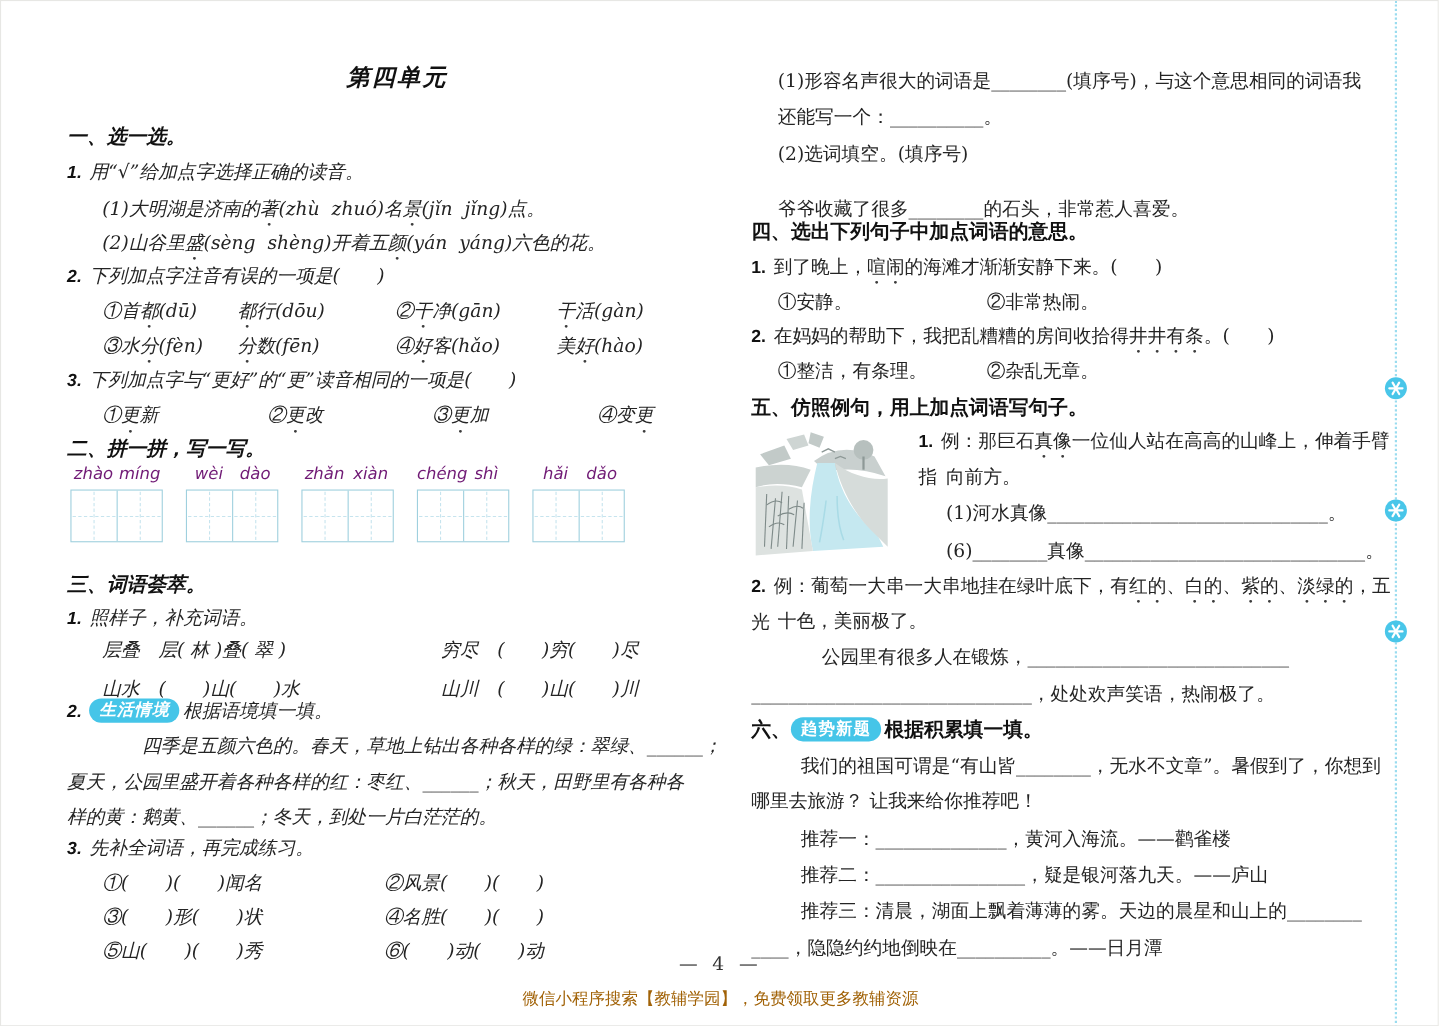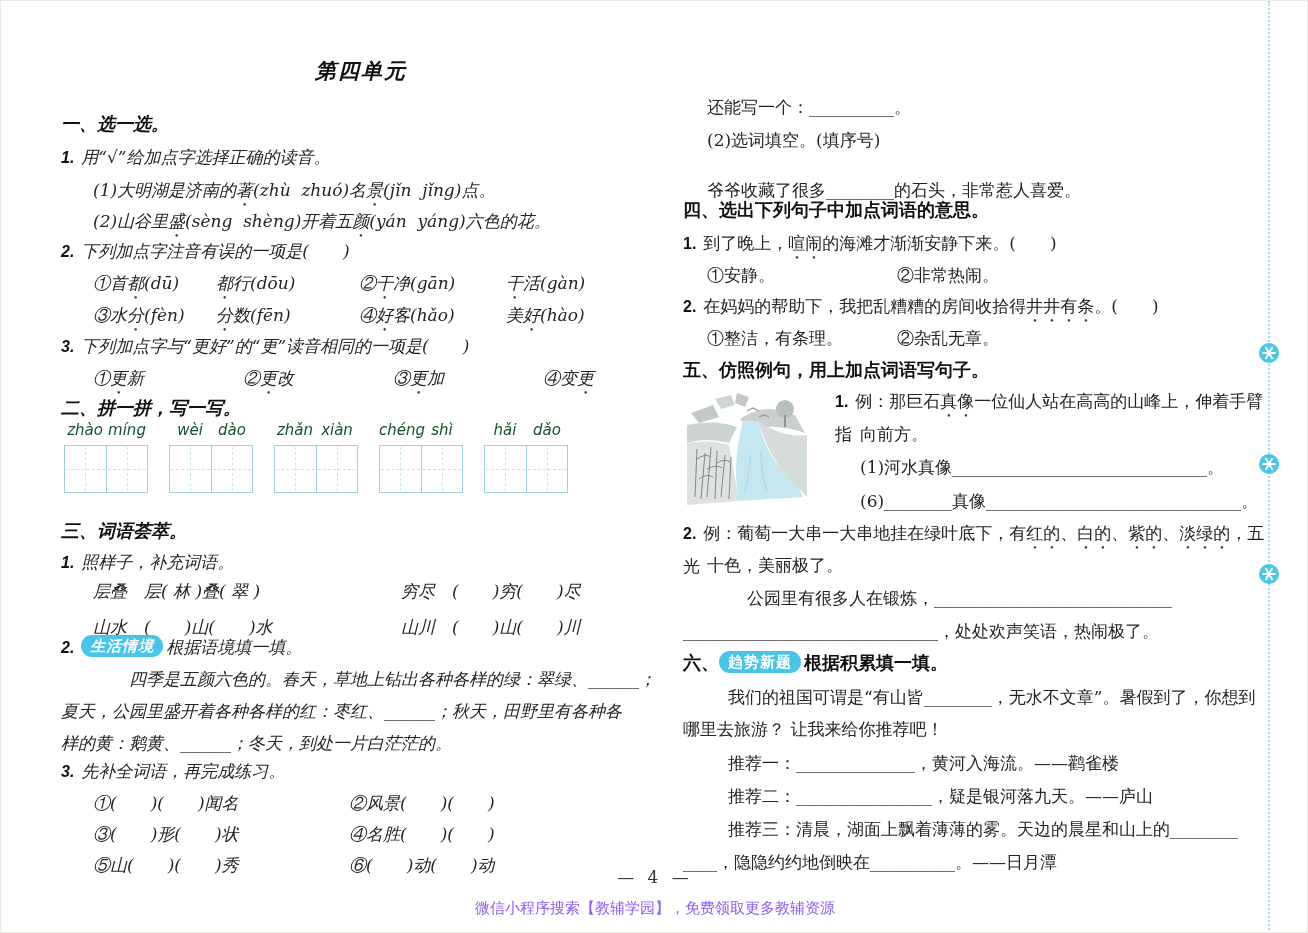--- a/index.html
+++ b/index.html
@@ -18,37 +18,37 @@
   .w123{width:123px}.w143{width:143px}.w147{width:147px}.w150{width:150px}
   .w190{width:190px}.w256{width:256px}.w308{width:308px}
   .em-dot{-webkit-text-emphasis:filled dot #3c3c3c;-webkit-text-emphasis-position:under left;
           text-emphasis:filled dot #3c3c3c;text-emphasis-position:under left;}
   .badge{display:inline-block;background:#45c5e8;color:#fff;font-family:"Liberation Sans",sans-serif;
          font-weight:bold;font-size:15px;line-height:22px;padding:0 9px;border-radius:12px;
          vertical-align:2px;margin-right:3px;letter-spacing:1px;}
   
   .gridrow{position:absolute;left:3px;top:420px;display:flex;gap:21px;}
   .ggroup{width:84px;}
-  .pyrow{display:flex;height:24px;font-family:"DejaVu Sans",sans-serif;font-size:15px;color:#14532d;}
+  .pyrow{display:flex;height:24px;font-family:"DejaVu Sans",sans-serif;font-size:15px;color:#701a75;}
   .pyrow span{display:inline-block;width:42px;text-align:center;}
   .gbox{display:flex;border:1px solid #9fd0de;box-sizing:border-box;height:48px;}
   .cell{position:relative;width:41px;height:46px;}
   .cell + .cell{border-left:1px solid #9fd0de;}
   .cell::before{content:"";position:absolute;left:50%;top:1px;bottom:1px;border-left:1px dashed #c6e4ee;}
   .cell::after{content:"";position:absolute;top:50%;left:1px;right:1px;border-top:1px dashed #c6e4ee;}
   
   .tear{position:absolute;left:1267px;top:0;height:933px;border-left:2px dotted #9adcef;}
   .snow{position:absolute;left:1258px;width:20px;height:20px;border-radius:50%;background:#49c6e9;}
   .snow i{position:absolute;left:3px;top:9px;width:14px;height:2px;background:#fff;border-radius:1px;display:block;}
   .snow i:nth-child(2){transform:rotate(60deg);}
   .snow i:nth-child(3){transform:rotate(120deg);}
   .illus{position:absolute;left:2px;top:384px;width:126px;height:126px;}
   .footer-row{position:absolute;left:0;width:1308px;text-align:center;}
   .pageno{font-size:17px;color:#333;letter-spacing:4px;}
-  .footnote{font-family:Liberation Mono, monospace;font-size:15px;color:#8b5cf6;}
+  .footnote{font-family:Liberation Mono, monospace;font-size:15px;color:#a16207;}
 </style>
 </head>
 <body>
 
 <div class="page">
 
   <div class="col col-left">
     <div class="r title" style="top:56px">第四单元</div>
 
     <div class="r sec" style="top:110px">一、选一选。</div>
@@ -155,20 +155,21 @@
       <span class="w256">③(　　)形(　　)状</span>
       <span>④名胜(　　)(　　)</span>
     </div>
     <div class="r optrow" style="top:851px;left:32px">
       <span class="w256">⑤山(　　)(　　)秀</span>
       <span>⑥(　　)动(　　)动</span>
     </div>
   </div>
 
   <div class="col col-right">
+    <div class="r" style="top:60px;left:24px">(1)形容名声很大的词语是________(填序号)，与这个意思相同的词语我</div>
     <div class="r" style="top:93px;left:24px">还能写一个：__________。</div>
     <div class="r" style="top:126px;left:24px">(2)选词填空。(填序号)</div>
     <div class="r" style="top:176px;left:24px">爷爷收藏了很多________的石头，非常惹人喜爱。</div>
 
     <div class="r sec" style="top:196px">四、选出下列句子中加点词语的意思。</div>
     <div class="r" style="top:229px"><span class="qnum">1.</span><span>到了晚上，<span class="em-dot">喧闹</span>的海滩才渐渐安静下来。(　　)</span></div>
     <div class="r optrow" style="top:261px;left:24px">
       <span class="w190">①安静。</span>
       <span>②非常热闹。</span>
     </div>

